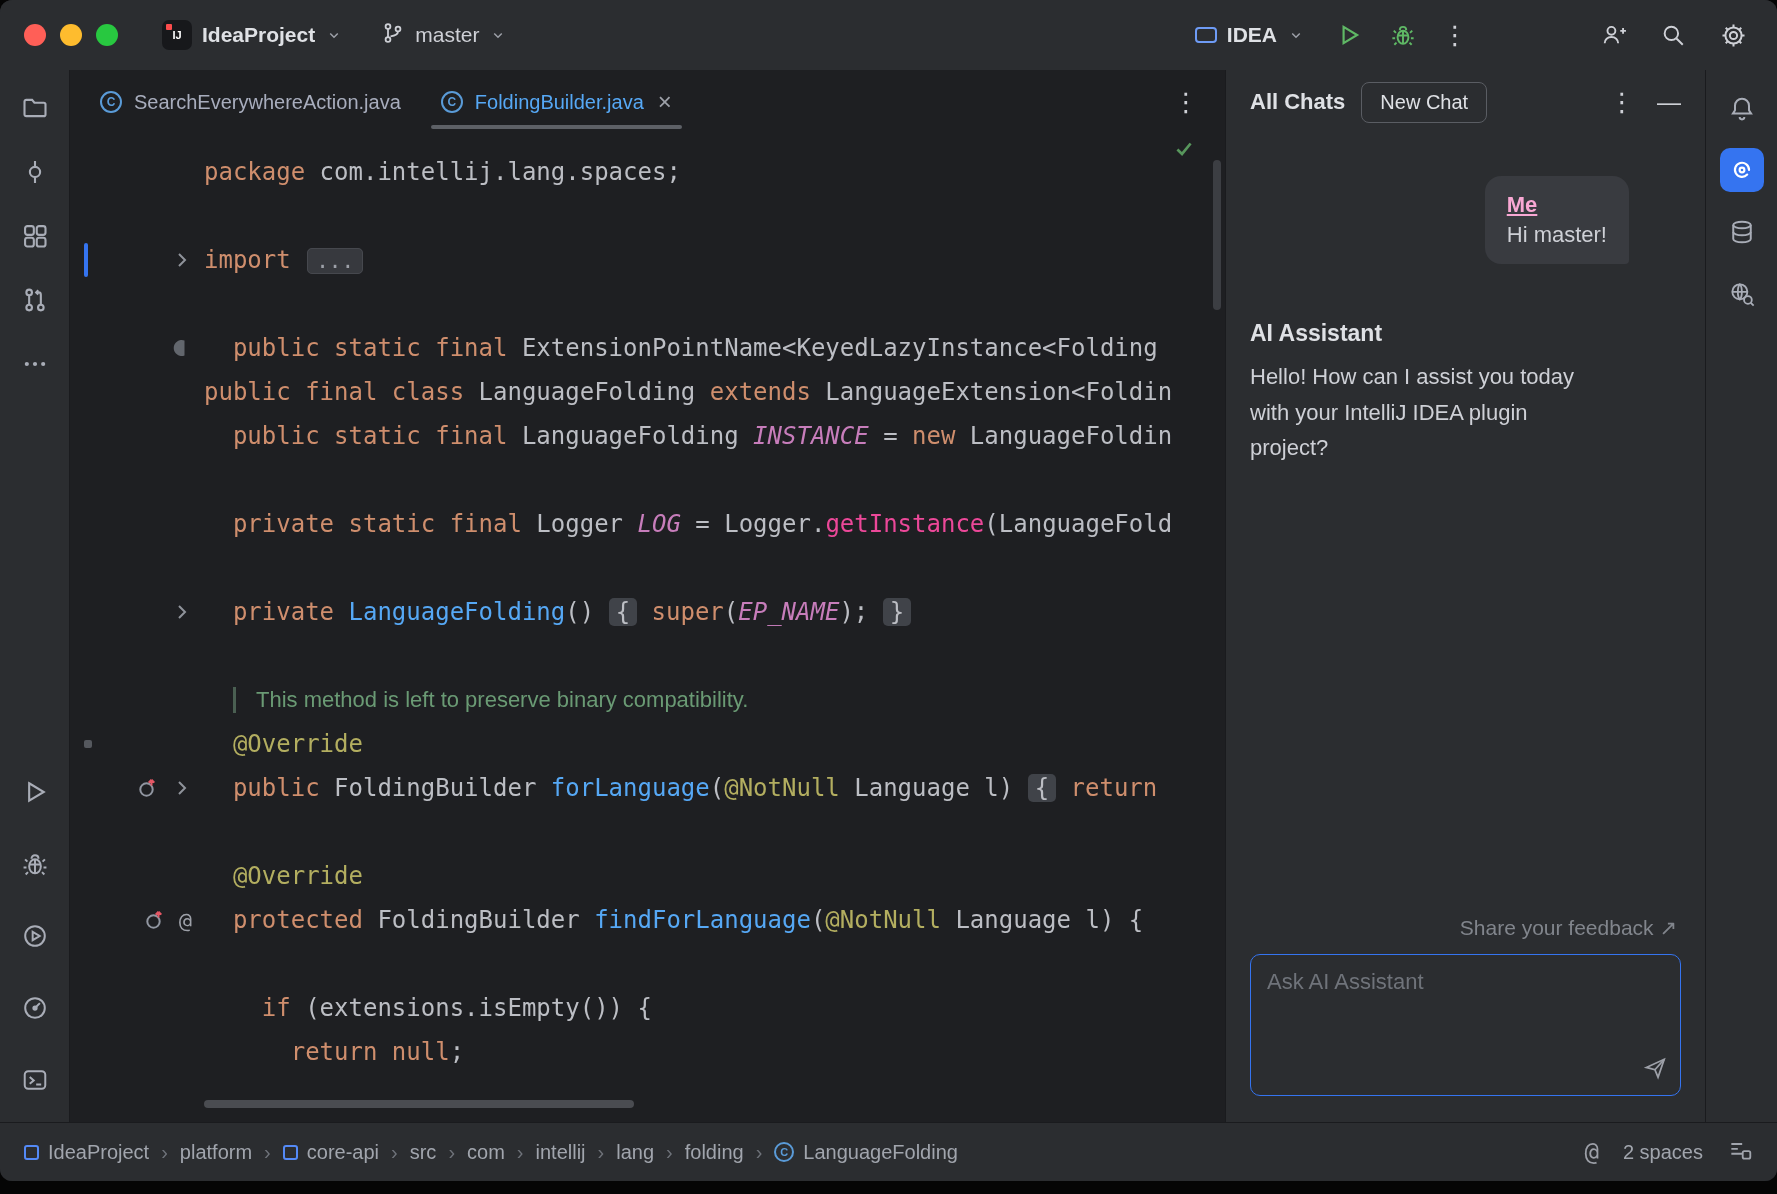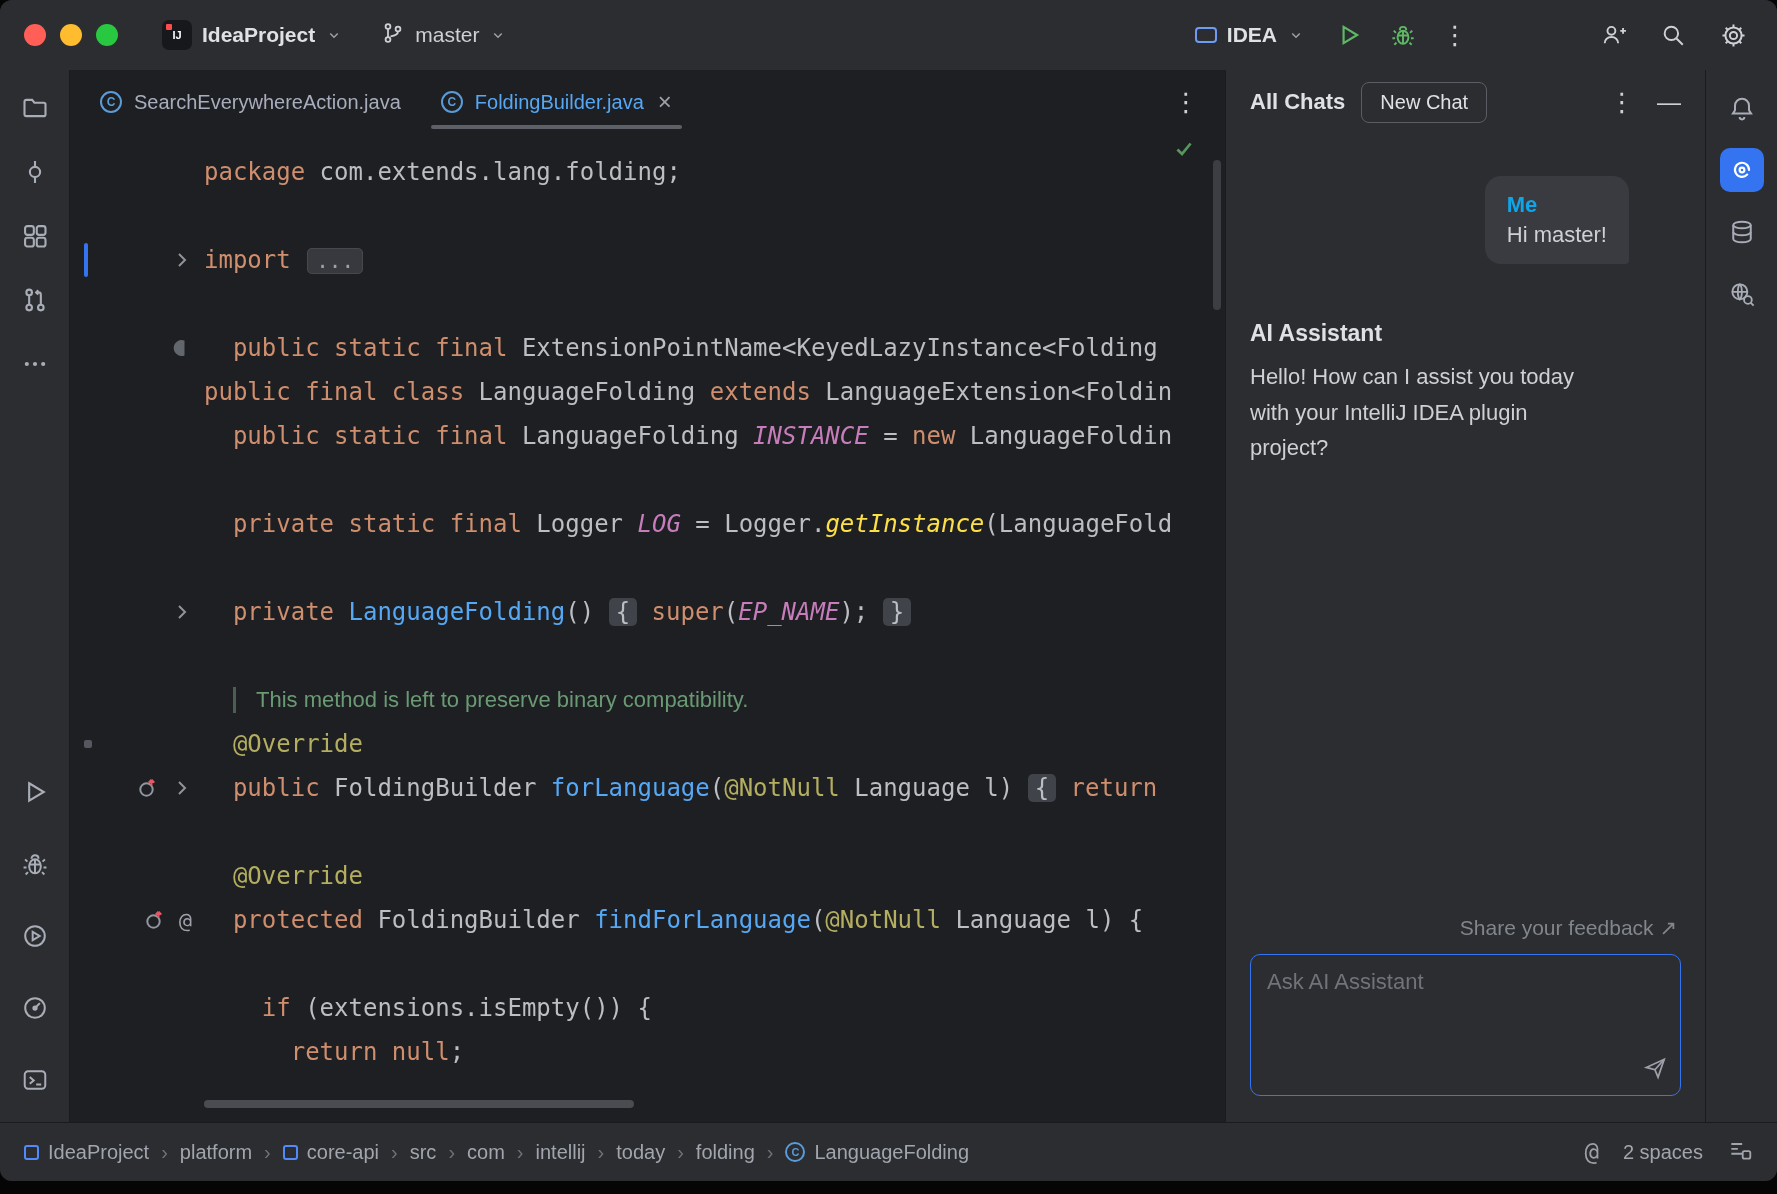--- a/index.html
+++ b/index.html
@@ -48,21 +48,21 @@
   .code-area { flex:1; position:relative; overflow:hidden; padding-top:16px;
                font-family:"DejaVu Sans Mono",monospace; font-size:24px; }
   .code-line { display:flex; height:44px; align-items:center; white-space:pre; }
   .gutter { width:134px; flex:0 0 auto; height:100%; position:relative;
             display:flex; align-items:center; justify-content:flex-end; gap:12px; padding-right:12px; }
   .code-text { flex:1; min-width:0; overflow:hidden; white-space:pre; color:#bcbec4; }
 
   .t-kw{color:#cf8e6d} .t-pl{color:#bcbec4}
   .t-const{color:#c77dbb;font-style:italic}
   .t-meth{color:#56a8f5}
-  .t-smeth{color:#fde047;font-style:italic}
+  .t-smeth{color:#ec4899;}
   .t-ann{color:#b3ae60}
   .t-cmt{color:#6a9a74}
   .t-fold{background:#37393e;border:1px solid #46484e;border-radius:5px;padding:0 8px;color:#9da0a8;font-size:21px;margin:0 2px;}
   .t-brace{background:#404349;border-radius:5px;padding:0 7px;color:#bcbec4;}
   .doc-line{border-left:3px solid #4a5f52;padding-left:20px;margin-left:29px;
             font-family:"Liberation Sans",sans-serif;font-size:22px;}
 
   .g-changebar{position:absolute;left:14px;top:5px;bottom:5px;width:4px;background:#3574f0;border-radius:2px;}
   .g-sq{position:absolute;left:14px;top:18px;width:8px;height:8px;background:#55585e;border-radius:2px;}
   .g-at{color:#9da0a8;font-size:22px;font-family:"DejaVu Sans Mono",monospace;}
@@ -77,21 +77,21 @@
               display:flex; flex-direction:column; min-height:0;justify-content:space-between; }
   .ai-header { height:64px; flex:0 0 auto; display:flex; align-items:center; gap:16px; padding:0 18px 0 24px; }
   .ai-title { font-size:22px; font-weight:700; color:#dfe1e5; }
   .new-chat-btn { border:1px solid #5a5d63; border-radius:8px; padding:8px 18px; font-size:20px; color:#dfe1e5; background:transparent; }
   .ai-kebab { margin-left:auto; color:#ced0d6; font-size:26px; font-family:"DejaVu Sans",sans-serif; }
   .ai-min { color:#ced0d6; font-size:24px; padding:0 6px; }
 
   .ai-body { flex:1; min-height:0; display:flex; flex-direction:column; padding:16px 24px 26px; }
   .me-row { display:flex; justify-content:flex-end; margin-top:26px; }
   .me-bubble { background:#393b40; border-radius:16px 16px 4px 16px; padding:16px 22px; margin-right:52px; max-width:300px; }
-  .me-name { font-size:22px; font-weight:700; color:#0ea5e9; }
+  .me-name { font-size:22px; font-weight:700; color:#f9a8d4;text-decoration:underline; }
   .me-text { font-size:22px; color:#ced0d6; margin-top:4px; }
   .ai-msg { margin-top:56px; }
   .ai-name { font-size:23px; font-weight:700; color:#dfe1e5; }
   .ai-text { font-size:22px; color:#ced0d6; line-height:1.62; margin-top:12px; max-width:332px; }
   .feedback { text-align:right; color:#81858c; font-size:21px; margin-bottom:14px; padding-right:4px; }
   .ai-input { position:relative; height:142px; border:1.5px solid #3574f0; border-radius:10px; background:#2b2d30; flex:0 0 auto; }
   .ai-input textarea { width:100%; height:100%; background:transparent; border:none; outline:none; resize:none;
                        padding:14px 16px; font-family:"Liberation Sans",sans-serif; font-size:22px; color:#dfe1e5; }
   .ai-input textarea::placeholder { color:#6f737a; }
   .send-icon { position:absolute; right:12px; bottom:10px; }
@@ -285,21 +285,21 @@
         <div class="tab active">
           <span class="class-icon">C</span>
           <span>FoldingBuilder.java</span>
           <span class="tab-close">×</span>
         </div>
         <span class="tab-kebab">⋮</span>
       </div>
 
       <div class="code-area">
         <div id="code-lines">
-            <div class="code-line"><div class="gutter"></div><div class="code-text"><span class="t-kw">package</span><span class="t-pl"> com.extends.lang.folding;</span></div></div>
+            <div class="code-line"><div class="gutter"></div><div class="code-text"><span class="t-kw">package</span><span class="t-pl"> com.intellij.lang.spaces;</span></div></div>
             <div class="code-line"><div class="gutter"></div><div class="code-text"></div></div>
             <div class="code-line"><div class="gutter"><span class="g-changebar"></span><span class="g-fold"><svg width="20" height="20" viewBox="0 0 20 20">
                     <path d="M7 4l6 6-6 6" fill="none" stroke="#8f939b" stroke-width="2"></path>
                   </svg></span></div><div class="code-text"><span class="t-kw">import</span><span class="t-pl"> </span><span class="t-fold">...</span></div></div>
             <div class="code-line"><div class="gutter"></div><div class="code-text"></div></div>
             <div class="code-line"><div class="gutter"><span class="g-crescent"><svg width="20" height="20" viewBox="0 0 20 20">
                     <path d="M12.5 2.5A8 8 0 1 0 12.5 17.5Z" fill="#62666d"></path>
                   </svg></span></div><div class="code-text"><span class="t-pl">  </span><span class="t-kw">public</span><span class="t-pl"> </span><span class="t-kw">static</span><span class="t-pl"> </span><span class="t-kw">final</span><span class="t-pl"> ExtensionPointName&lt;KeyedLazyInstance&lt;Folding</span></div></div>
             <div class="code-line"><div class="gutter"></div><div class="code-text"><span class="t-kw">public</span><span class="t-pl"> </span><span class="t-kw">final</span><span class="t-pl"> </span><span class="t-kw">class</span><span class="t-pl"> LanguageFolding </span><span class="t-kw">extends</span><span class="t-pl"> LanguageExtension&lt;Foldin</span></div></div>
             <div class="code-line"><div class="gutter"></div><div class="code-text"><span class="t-pl">  </span><span class="t-kw">public</span><span class="t-pl"> </span><span class="t-kw">static</span><span class="t-pl"> </span><span class="t-kw">final</span><span class="t-pl"> LanguageFolding </span><span class="t-const">INSTANCE</span><span class="t-pl"> = </span><span class="t-kw">new</span><span class="t-pl"> LanguageFoldin</span></div></div>
@@ -428,21 +428,21 @@
         <span class="crumb-sep">›</span>
         <span class="crumb">
           <span>com</span>
         </span>
         <span class="crumb-sep">›</span>
         <span class="crumb">
           <span>intellij</span>
         </span>
         <span class="crumb-sep">›</span>
         <span class="crumb">
-          <span>today</span>
+          <span>lang</span>
         </span>
         <span class="crumb-sep">›</span>
         <span class="crumb">
           <span>folding</span>
         </span>
         <span class="crumb-sep">›</span>
         <span class="crumb">
           <span class="class-icon">C</span>
           <span>LanguageFolding</span>
         </span>

